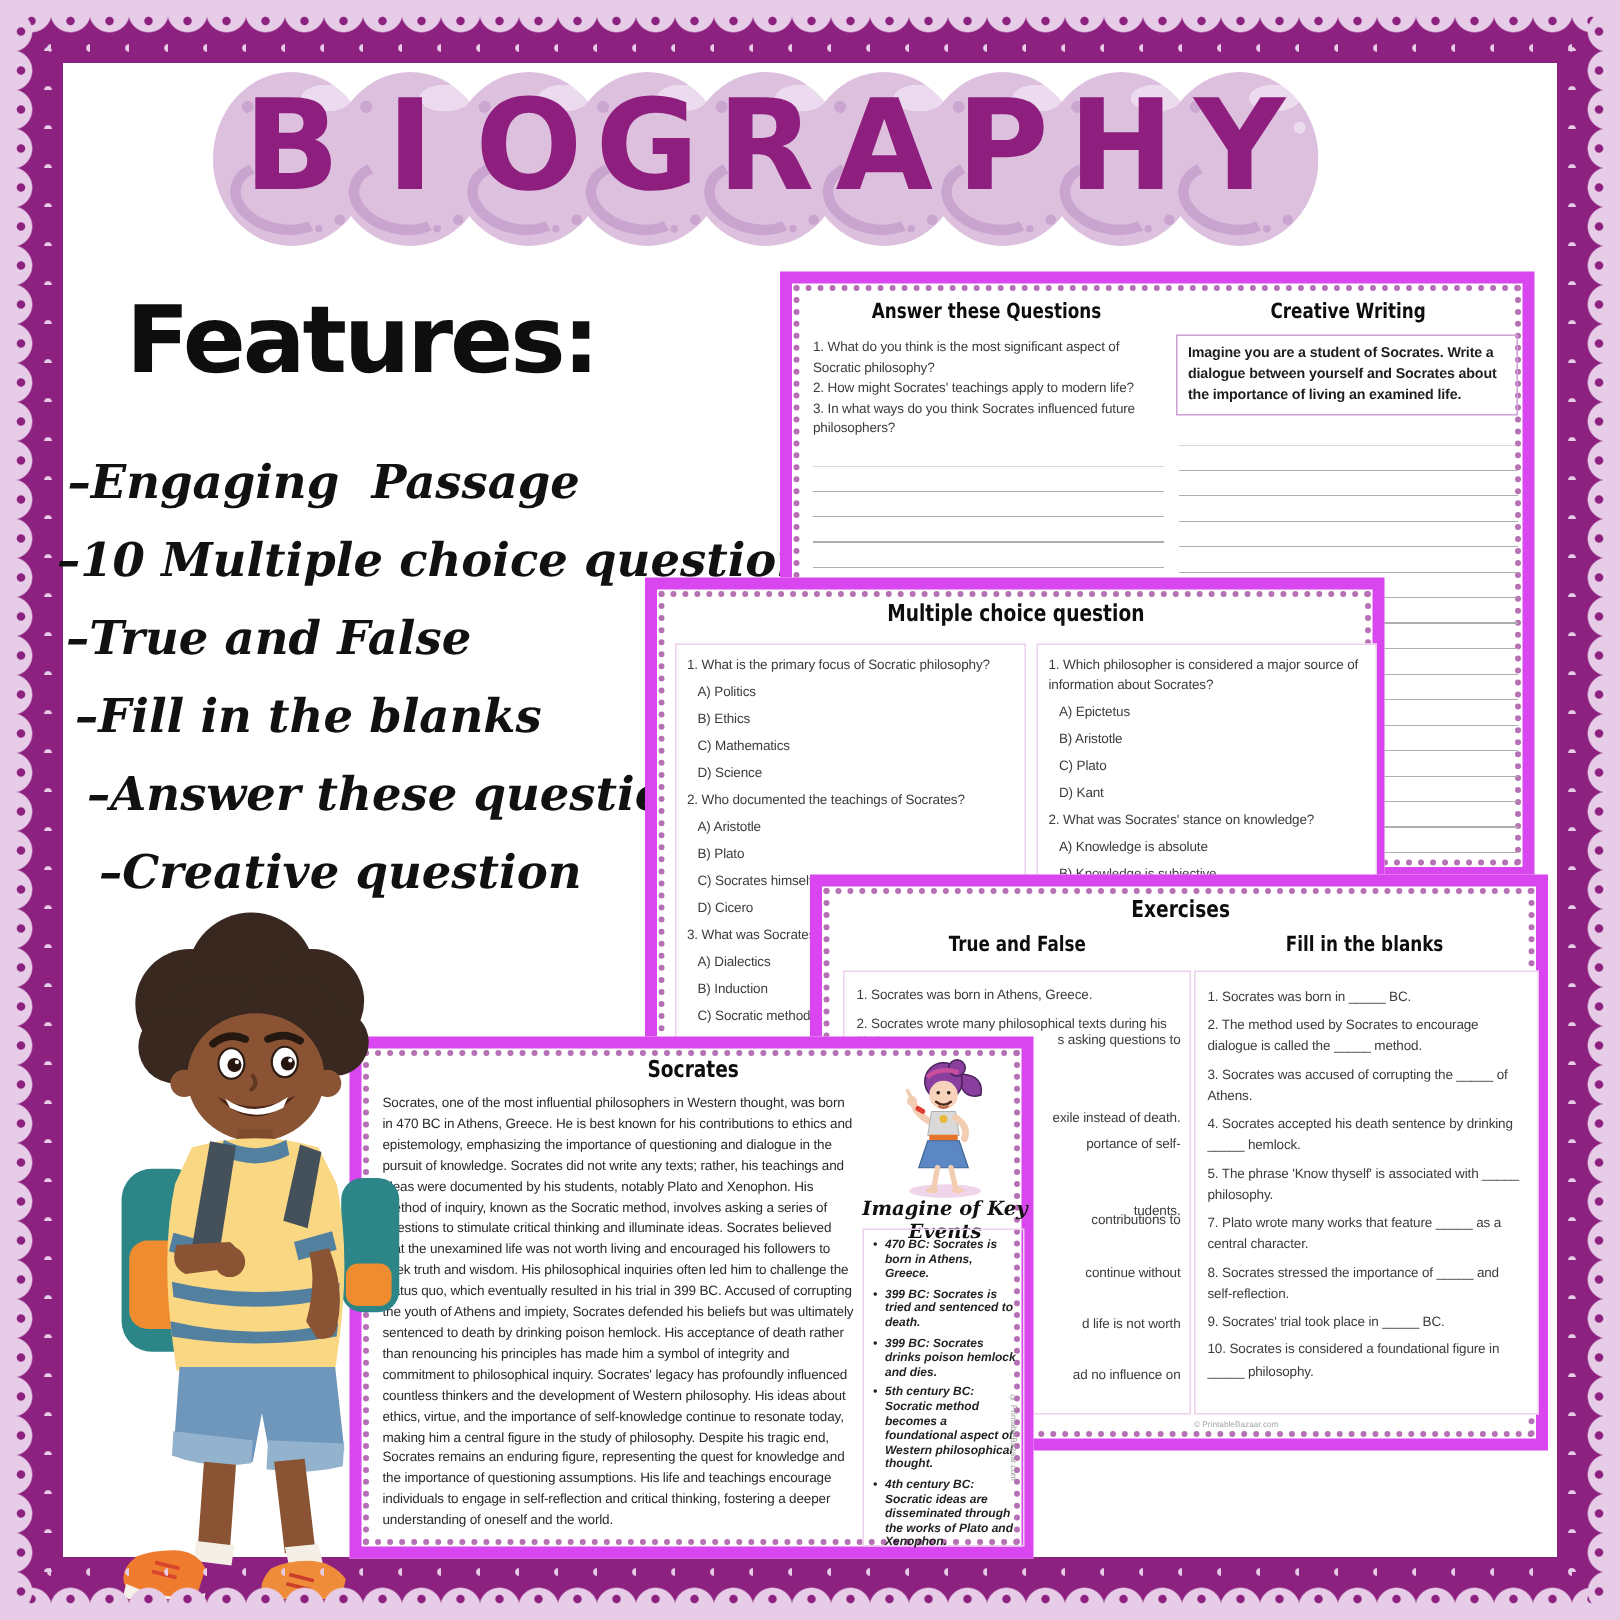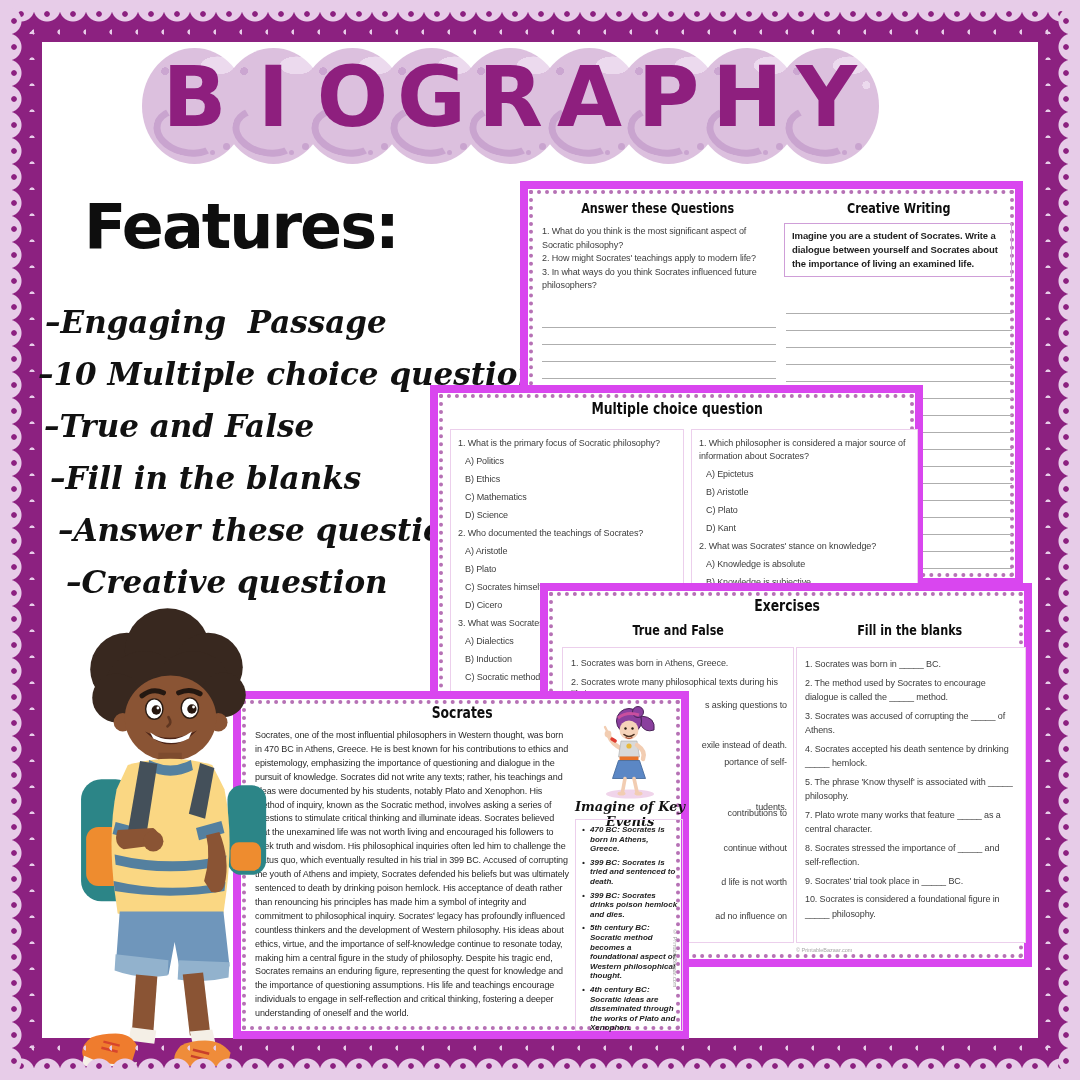--- a/index.html
+++ b/index.html
@@ -231,21 +231,21 @@
     </div>
     <div class="hwrap" style="left:14px;top:30px;width:232px;">
       <span class="wheader">True and False</span>
     </div>
     <div class="hwrap" style="left:248px;top:30px;width:228px;">
       <span class="wheader">Fill in the blanks</span>
     </div>
     <div class="cbox" style="left:14px;top:56px;width:232px;height:296px;padding:9px 8px;">
       <div class="tf-item">1. Socrates was born in Athens, Greece.</div>
       <div class="tf-item">2. Socrates wrote many philosophical texts during his lifetime.</div>
-      <span class="tf-frag" style="top:52px;text-align:center;">s asking questions to</span>
+      <span class="tf-frag" style="top:40px;text-align:center;">s asking questions to</span>
       <span class="tf-frag" style="top:92px;">exile instead of death.</span>
       <span class="tf-frag" style="top:109px;">portance of self-</span>
       <span class="tf-frag" style="top:154px;">tudents.</span>
       <span class="tf-frag" style="top:160px;">contributions to</span>
       <span class="tf-frag" style="top:195px;">continue without</span>
       <span class="tf-frag" style="top:229px;">d life is not worth</span>
       <span class="tf-frag" style="top:263px;">ad no influence on</span>
     </div>
     <div class="cbox" style="left:248px;top:56px;width:230px;height:296px;padding:9px 8px;">
       <div class="fib-item">1. Socrates was born in _____ BC.</div>

